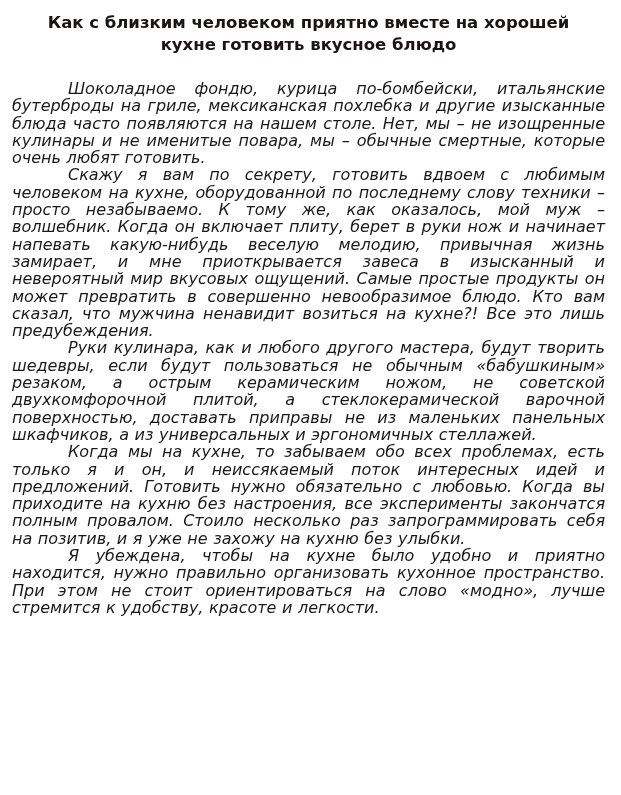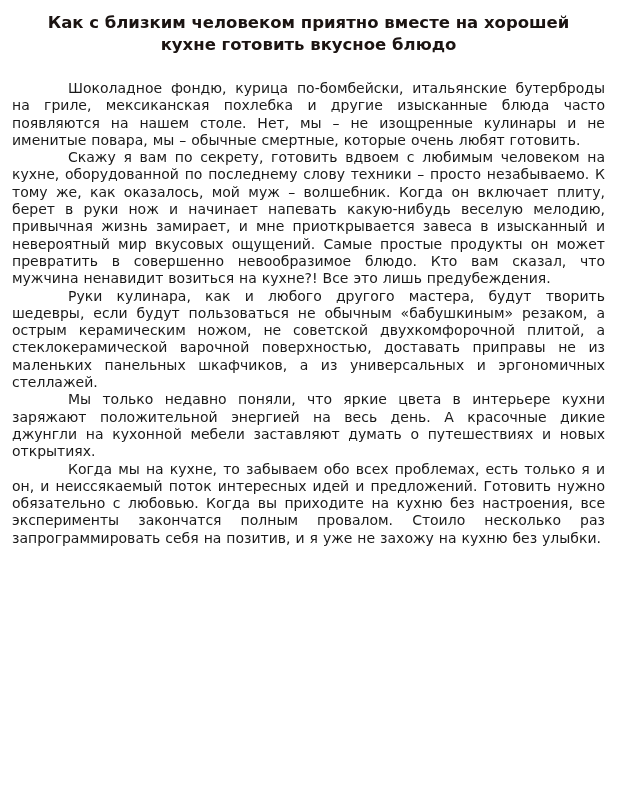--- a/index.html
+++ b/index.html
@@ -25,34 +25,35 @@
     margin: 0 auto 24px auto;
     max-width: 560px;
     font-size: 16.5px;
     line-height: 22px;
     font-weight: 700;
     text-align: center;
     color: #1b1412;
   }
   .doc-body p {
     margin: 0;
-    font-size: 14px;
+    font-size: 16px;
     line-height: 17.3px;
     text-align: justify;
     text-indent: 56px;
     color: #1a1a1a;
     word-spacing: 0.5px;
+    font-style: italic;
   }
 </style>
 </head>
 <body>
 
 <div class="page">
   <h1 class="doc-title">Как с близким человеком приятно вместе на хорошей кухне готовить вкусное блюдо</h1>
 
   <div class="doc-body">
     <p>Шоколадное фондю, курица по-бомбейски, итальянские бутерброды на гриле, мексиканская похлебка и другие изысканные блюда часто появляются на нашем столе. Нет, мы – не изощренные кулинары и не именитые повара, мы – обычные смертные, которые очень любят готовить.</p>
     <p>Скажу я вам по секрету, готовить вдвоем с любимым человеком на кухне, оборудованной по последнему слову техники – просто незабываемо. К тому же, как оказалось, мой муж – волшебник. Когда он включает плиту, берет в руки нож и начинает напевать какую-нибудь веселую мелодию, привычная жизнь замирает, и мне приоткрывается завеса в изысканный и невероятный мир вкусовых ощущений. Самые простые продукты он может превратить в совершенно невообразимое блюдо. Кто вам сказал, что мужчина ненавидит возиться на кухне?! Все это лишь предубеждения.</p>
     <p>Руки кулинара, как и любого другого мастера, будут творить шедевры, если будут пользоваться не обычным «бабушкиным» резаком, а острым керамическим ножом, не советской двухкомфорочной плитой, а стеклокерамической варочной поверхностью, доставать приправы не из маленьких панельных шкафчиков, а из универсальных и эргономичных стеллажей.</p>
-    <p>Мы только недавно поняли, что яркие цвета в интерьере кухни заряжают положительной энергией на весь день. А красочные дикие джунгли на кухонной мебели заставляют думать о путешествиях и новых открытиях.</p>
     <p>Когда мы на кухне, то забываем обо всех проблемах, есть только я и он, и неиссякаемый поток интересных идей и предложений. Готовить нужно обязательно с любовью. Когда вы приходите на кухню без настроения, все эксперименты закончатся полным провалом. Стоило несколько раз запрограммировать себя на позитив, и я уже не захожу на кухню без улыбки.</p>
+    <p>Я убеждена, чтобы на кухне было удобно и приятно находится, нужно правильно организовать кухонное пространство. При этом не стоит ориентироваться на слово «модно», лучше стремится к удобству, красоте и легкости.</p>
   </div>
 </div>
 
 </body></html>

